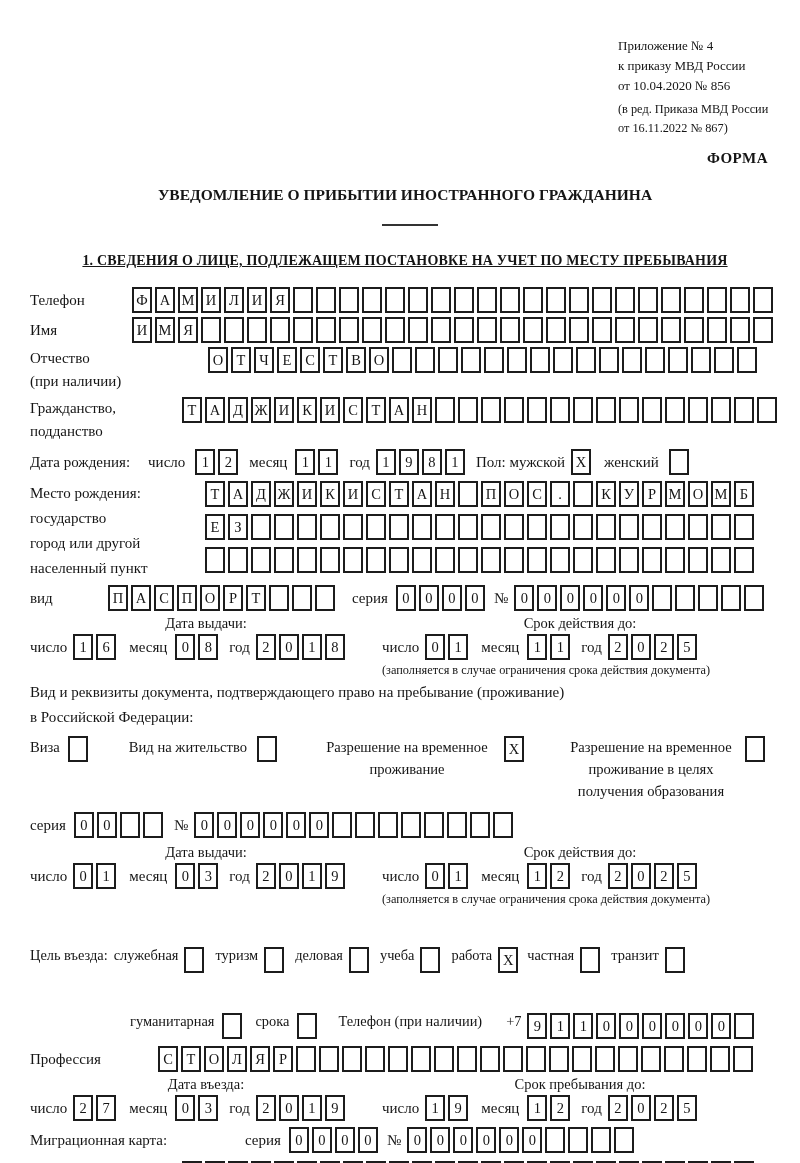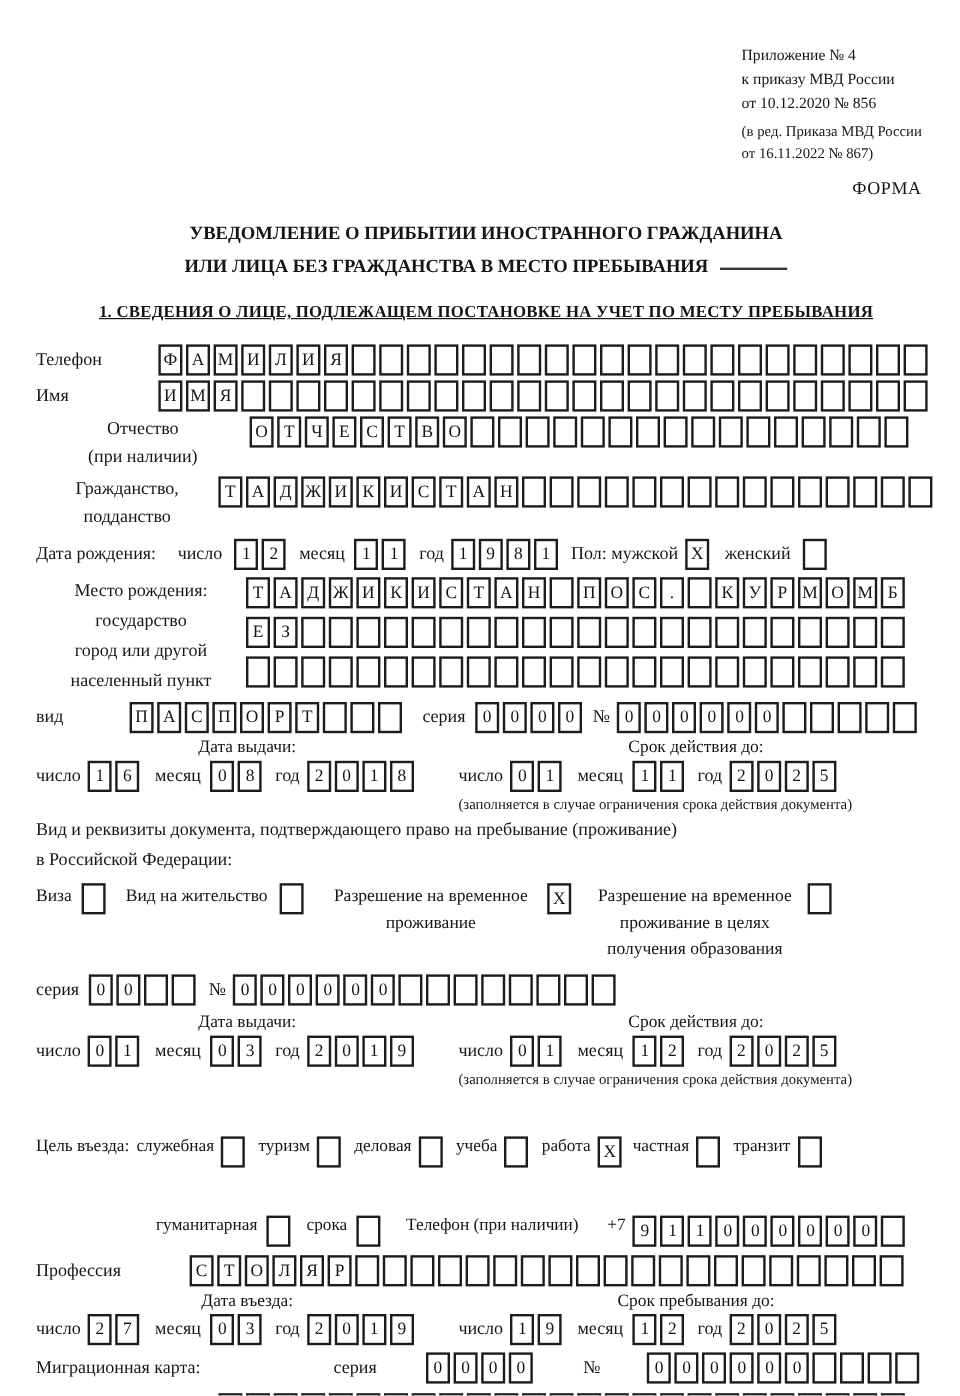--- a/index.html
+++ b/index.html
@@ -4,27 +4,27 @@
 <style>
   html,body{margin:0;padding:0;}
   body{
     width:800px;height:1163px;overflow:hidden;background:#ffffff;color:#151515;
     font-family:"Liberation Serif","DejaVu Serif",serif;font-size:15px;
   }
   .page{padding:36px 20px 8px 30px;box-sizing:border-box;}
   
   .hdr-note{margin-left:588px;font-size:13px;line-height:20px;}
   .hdr-note .sub{font-size:12.3px;line-height:19px;margin-top:4px;}
-  .forma{text-align:right;padding-right:12px;font-weight:normal;font-size:15px;margin-top:12px;letter-spacing:.5px;}
+  .forma{text-align:right;padding-right:12px;font-weight:bold;font-size:15px;margin-top:12px;letter-spacing:.5px;}
   .title{ text-align:center;font-weight:bold;font-size:15.5px;line-height:28px;margin-top:14px;}
   .t-underline{display:inline-block;width:56px;height:0;border-bottom:2.5px solid #333;margin-left:10px;vertical-align:2px;}
   .sect{ text-align:center;font-weight:bold;font-size:14px;margin-top:16px;margin-bottom:18px;letter-spacing:.2px;text-decoration:underline;}
   
   .row{display:flex;align-items:center;margin-bottom:4px;}
-  .row.top{align-items:flex-start;text-align:center;}
+  .row.top{align-items:flex-start;}
   .lbl{flex:none;}
   .w102{width:102px;}.w178{width:178px;}.w175{width:175px;}
   .w128{width:128px;}.w152{width:152px;}
   .lblcol{flex:none;line-height:23px;}
   .boxes{display:flex;flex-wrap:nowrap;flex:none;}
   .bx{
     box-sizing:border-box;flex:none;width:20px;height:26px;border:2px solid #1c1c1c;
     margin-right:3px;display:inline-flex;align-items:center;justify-content:center;
     font-size:14.5px;line-height:1;background:#fff;
   }
@@ -36,48 +36,48 @@
   
   .center-b{text-align:center;font-weight:bold;font-size:14.5px;margin:6px 0 6px 0;}
   
   .datesec{display:flex;align-items:flex-start;margin-bottom:2px;}
   .datecol{flex:none;width:352px;}
   .datecol.rightcol{width:396px;}
   .datehdr{text-align:center;font-size:14.5px;margin-bottom:2px;}
   .daterow{display:flex;align-items:center;}
   .datenote{font-size:12.3px;margin-top:3px;white-space:nowrap;}
   
-  .cbband{display:flex;align-items:flex-start;margin:6px 0 10px 0;}
+  .cbband{display:flex;align-items:flex-start;margin:6px 0 10px 0;gap:24px;}
   .cbitem{display:flex;align-items:flex-start;flex:none;}
   .cblines{text-align:center;line-height:22px;font-size:14.6px;}
   .cbbox{margin-top:0;}
   .purp{display:flex;align-items:flex-start;font-size:14.4px;margin-bottom:7px;margin-top:40px;}
   .intro{font-size:15px;line-height:25px;}
 </style>
 </head>
 <body>
 
 <div class="page">
 
   <div class="hdr-note">
     <div>Приложение № 4</div>
     <div>к приказу МВД России</div>
-    <div>от 10.12.2020 № 856</div>
+    <div>от 10.04.2020 № 856</div>
     <div class="sub">
       <div>(в ред. Приказа МВД России</div>
       <div>от 16.11.2022 № 867)</div>
     </div>
   </div>
 
   <div class="forma">ФОРМА</div>
 
   <div class="title">
     <div>УВЕДОМЛЕНИЕ О ПРИБЫТИИ ИНОСТРАННОГО ГРАЖДАНИНА</div>
     <div>
-      <span>ИЛИ ЛИЦА БЕЗ ГРАЖДАНСТВА В МЕСТО ПРЕБЫВАНИЯ</span><span class="t-underline"></span>
+      <span class="t-underline"></span>
     </div>
   </div>
 
   <div class="sect">1. СВЕДЕНИЯ О ЛИЦЕ, ПОДЛЕЖАЩЕМ ПОСТАНОВКЕ НА УЧЕТ ПО МЕСТУ ПРЕБЫВАНИЯ</div>
 
   <div class="row">
     <span class="lbl w102">Телефон</span>
     <span class="boxes">
         <span class="bx">Ф</span>
         <span class="bx">А</span>
@@ -659,21 +659,21 @@
         <span class="boxes">
             <span class="bx">2</span>
             <span class="bx">0</span>
             <span class="bx">2</span>
             <span class="bx">5</span>
           </span>
       </div>
     </div>
   </div>
 
-  <div class="row" style="margin-top:6px;margin-bottom:8px;gap:33px;">
+  <div class="row" style="margin-top:6px;margin-bottom:8px;">
     <span class="lbl w175">Миграционная карта:</span>
     <span class="gap40 rgap8">серия</span>
     <span class="boxes">
         <span class="bx">0</span>
         <span class="bx">0</span>
         <span class="bx">0</span>
         <span class="bx">0</span>
       </span>
     <span class="gap6 rgap6">№</span>
     <span class="boxes">

